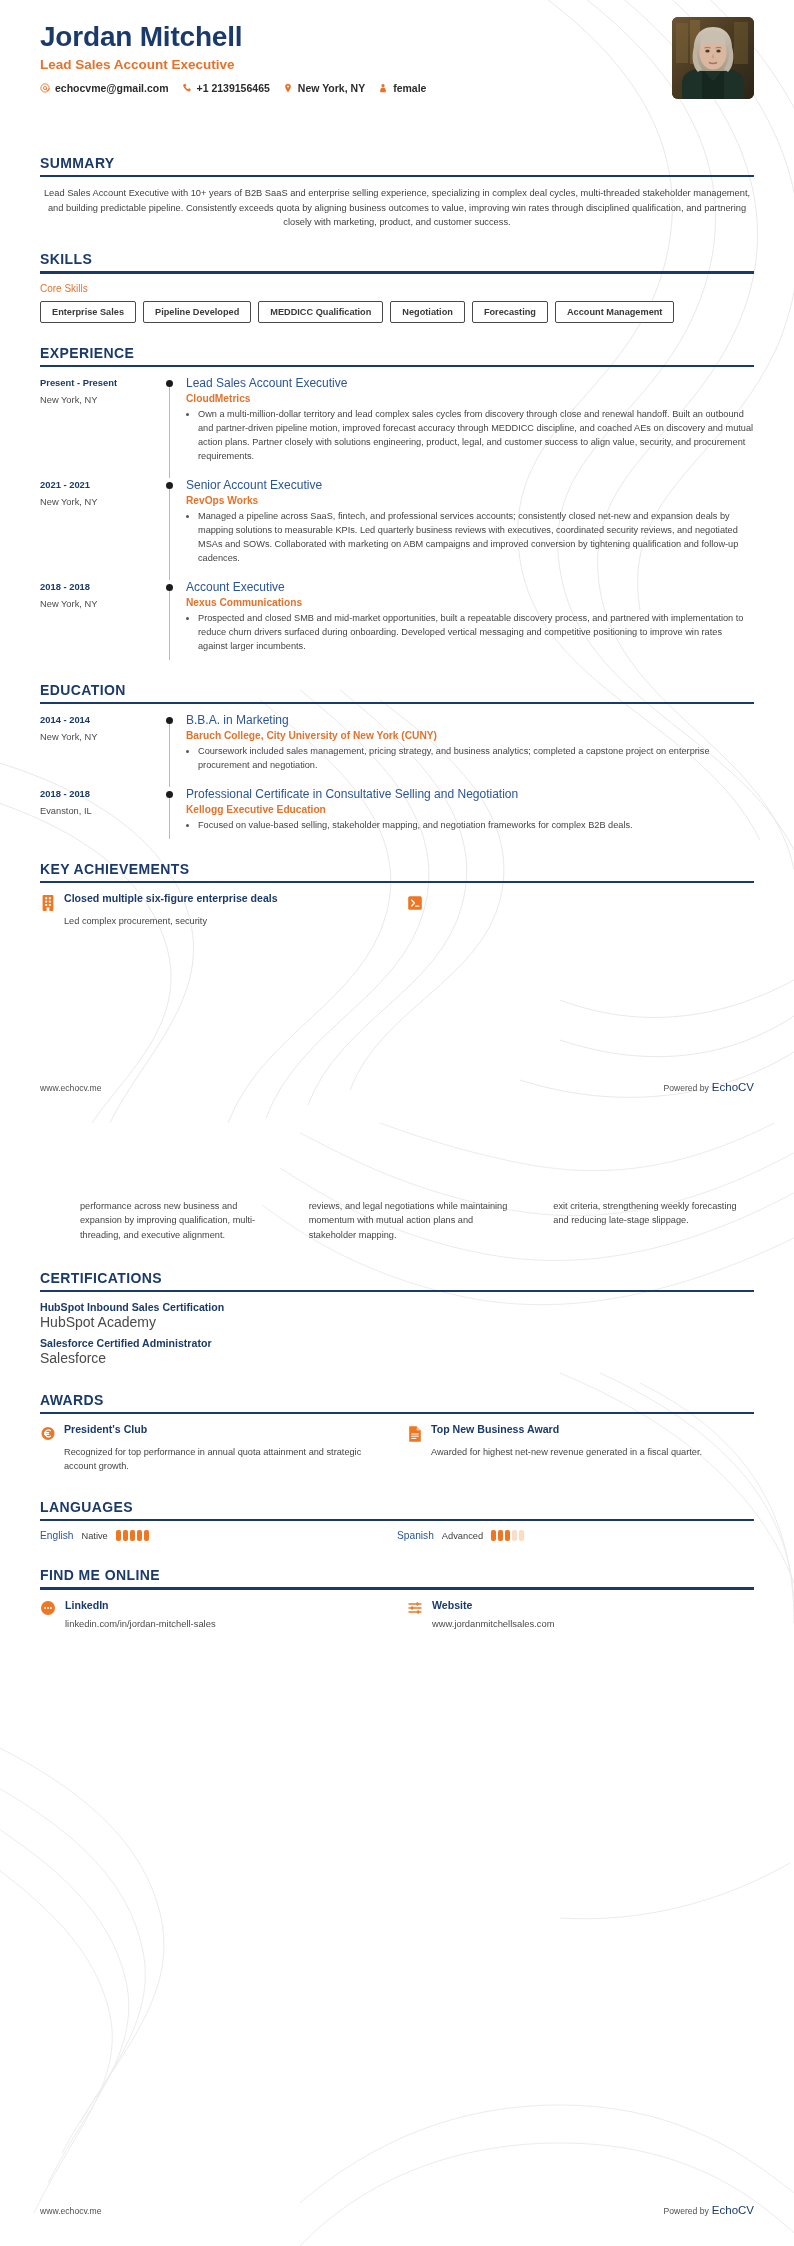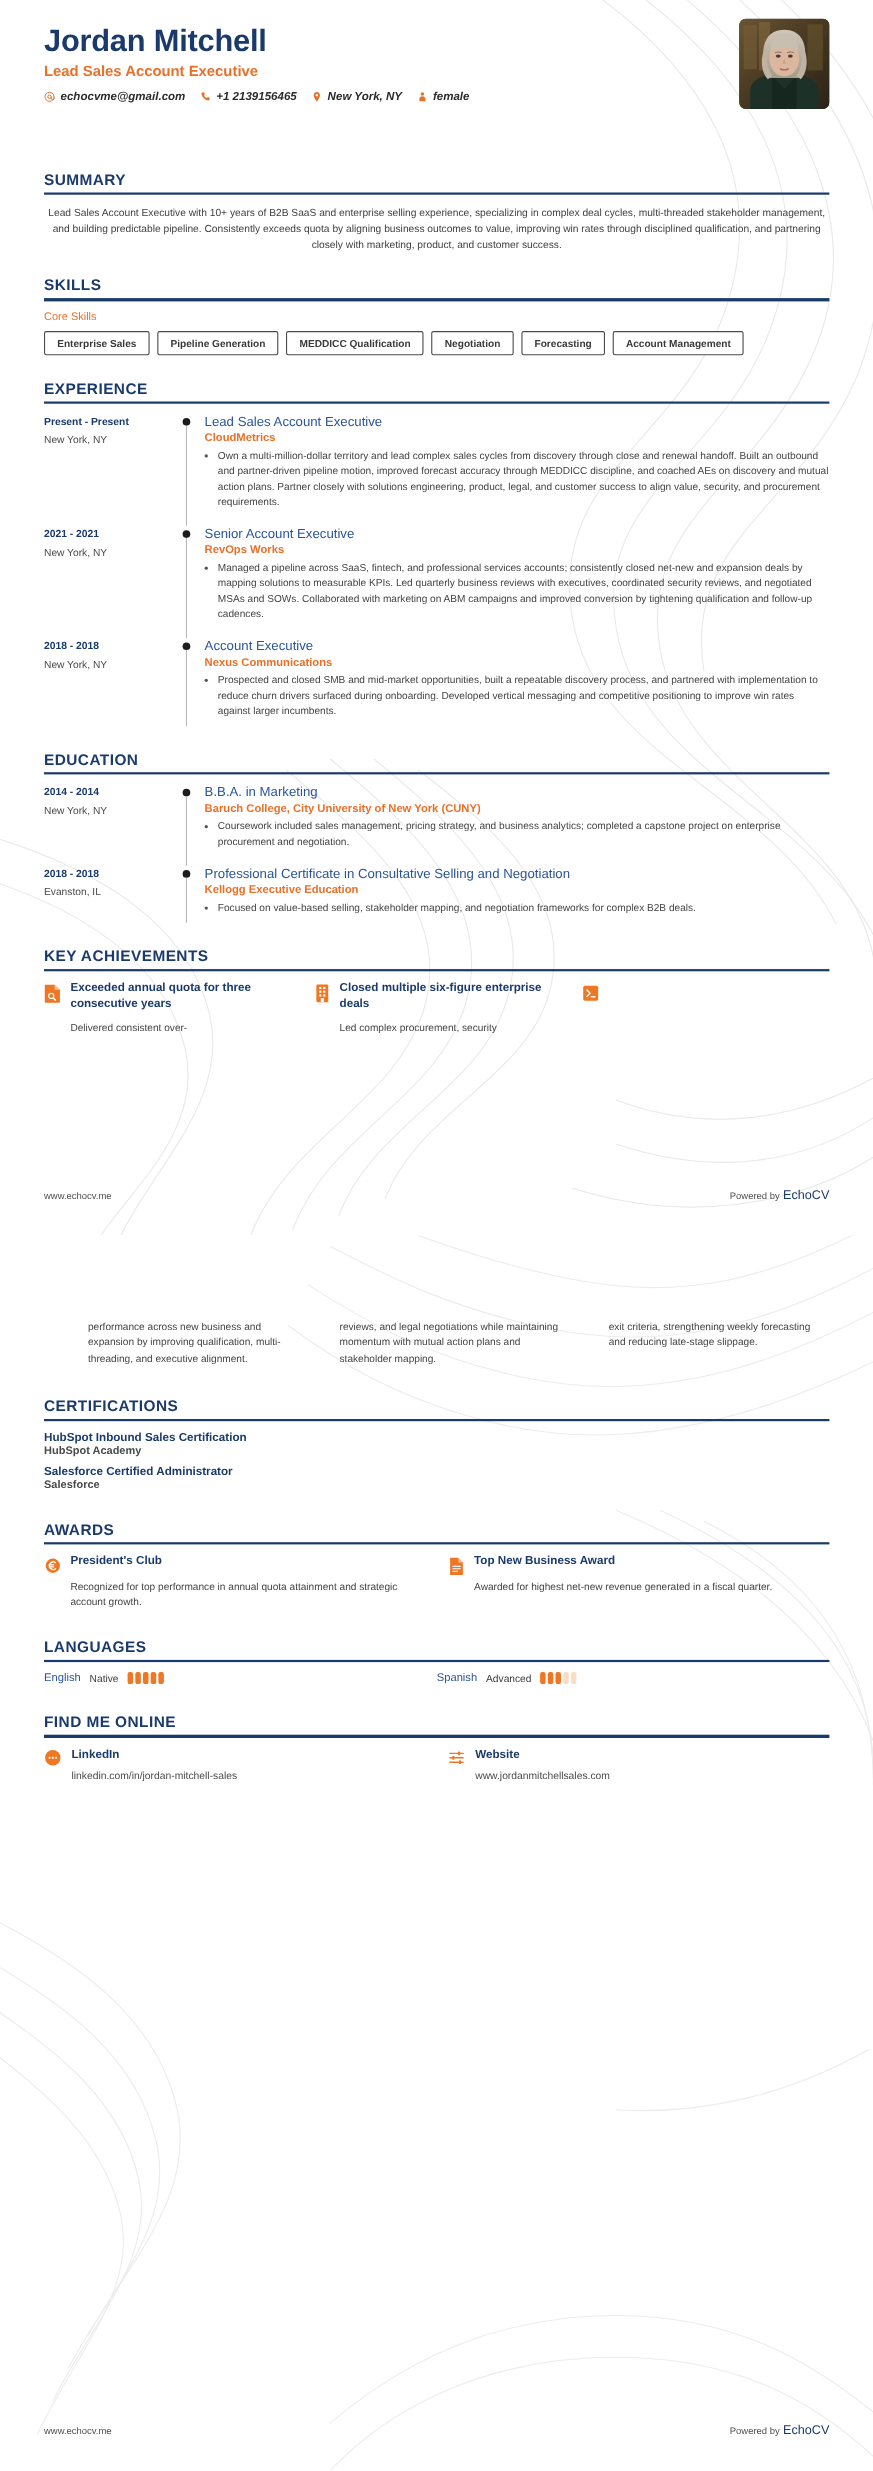--- a/index.html
+++ b/index.html
@@ -53,21 +53,20 @@
     font-weight: bold;
     color: #e8712a;
     margin-top: 4px;
   }
   .contact-row {
     display: flex;
     align-items: flex-end;
     flex-wrap: wrap;
     gap: 13px;
     margin-top: 10px;
-    font-style: italic;
   }
   .contact-item {
     display: flex;
     align-items: center;
     gap: 5px;
     font-size: 10.5px;
     font-weight: bold;
     color: #2b2b2b;
     white-space: nowrap;
   }
@@ -238,25 +237,24 @@
     margin-top: 8px;
   }
 
   
   .cert-name {
     font-size: 10.6px;
     font-weight: bold;
     color: #1a3a6b;
   }
   .cert-issuer {
-    font-size: 10px;
+    font-size: 14px;
     color: #4a4a4a;
     margin-top: 1px;
     margin-bottom: 7px;
-    font-weight: bold;
   }
 
   
   .lang-row {
     display: flex;
   }
   .lang-item {
     display: flex;
     align-items: center;
     gap: 8px;
@@ -438,21 +436,21 @@
       <div class="section-rule"></div>
       <div class="summary-text">Lead Sales Account Executive with 10+ years of B2B SaaS and enterprise selling experience, specializing in complex deal cycles, multi-threaded stakeholder management, and building predictable pipeline. Consistently exceeds quota by aligning business outcomes to value, improving win rates through disciplined qualification, and partnering closely with marketing, product, and customer success.</div>
     </div>
 
     <div class="section">
       <div class="section-title">SKILLS</div>
       <div class="section-rule"></div>
       <div class="skill-group-label">Core Skills</div>
       <div class="skill-pills">
         <span class="skill-pill">Enterprise Sales</span>
-        <span class="skill-pill">Pipeline Generation</span>
+        <span class="skill-pill">Pipeline Developed</span>
         <span class="skill-pill">MEDDICC Qualification</span>
         <span class="skill-pill">Negotiation</span>
         <span class="skill-pill">Forecasting</span>
         <span class="skill-pill">Account Management</span>
       </div>
     </div>
 
     <div class="section">
       <div class="section-title">EXPERIENCE</div>
       <div class="section-rule"></div>
@@ -551,34 +549,20 @@
           </ul>
         </div>
       </div>
     </div>
 
     <div class="section" style="margin-top:14px;">
       <div class="section-title">KEY ACHIEVEMENTS</div>
       <div class="section-rule"></div>
       <div class="cards-3">
 
-        <div class="card">
-          <span class="card-icon">
-            <svg viewBox="0 0 16 18">
-              <path d="M1.5 1.2 h8 l5 4.6 v10.9 a0.8 0.8 0 0 1 -0.8 0.8 h-12.2 a0.8 0.8 0 0 1 -0.8 -0.8 v-14.7 a0.8 0.8 0 0 1 0.8 -0.8 z" fill="#ef7622"></path>
-              <path d="M9.6 1.4 v4.3 h4.6 z" fill="#ffffff" opacity="0.55"></path>
-              <circle cx="6.6" cy="11.4" r="2.3" fill="none" stroke="#fff" stroke-width="1.1"></circle>
-              <path d="M8.4 13.2 L10.4 15.2" stroke="#fff" stroke-width="1.3" stroke-linecap="round"></path>
-            </svg>
-          </span>
-          <div>
-            <div class="card-title">Exceeded annual quota for three consecutive years</div>
-            <div class="card-desc">Delivered consistent over-</div>
-          </div>
-        </div>
 
         <div class="card">
           <span class="card-icon">
             <svg viewBox="0 0 16 18">
               <rect x="2.6" y="0.9" width="10.8" height="16.2" rx="1" fill="#ef7622"></rect>
               <g fill="#fff">
                 <rect x="5.2" y="3.2" width="2" height="2"></rect>
                   <rect x="8.8" y="3.2" width="2" height="2"></rect>
                 <rect x="5.2" y="6.6" width="2" height="2"></rect>
                   <rect x="8.8" y="6.6" width="2" height="2"></rect>

